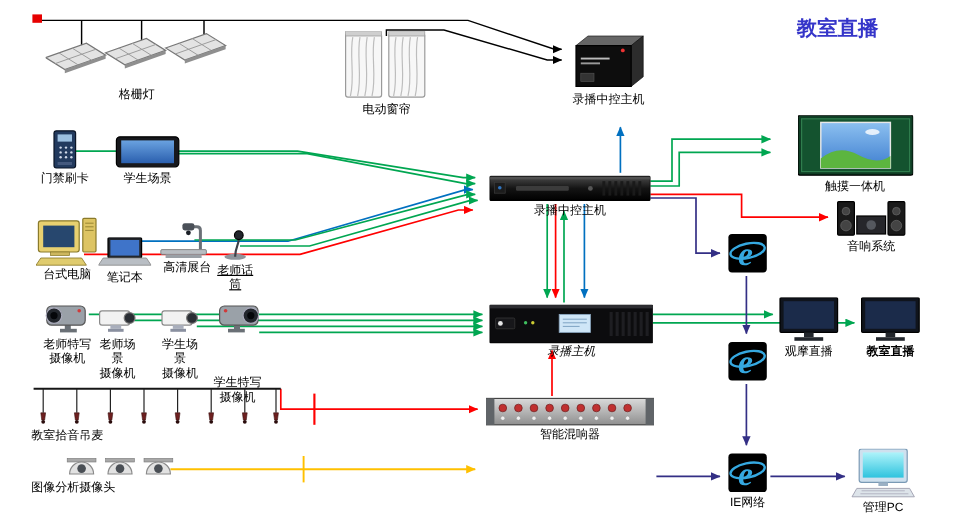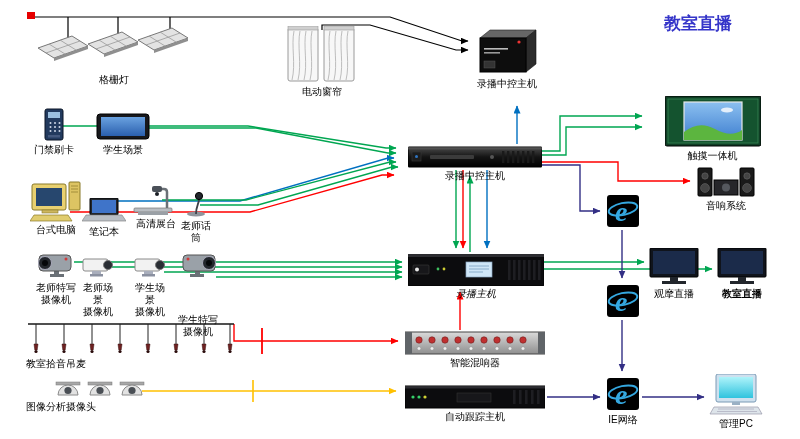--- a/index.html
+++ b/index.html
@@ -219,21 +219,21 @@
     <svg width="44" height="32">
       <path d="M35,24 V8 Q35,5 32,5 H24" stroke="#6a7076" stroke-width="2.5" fill="none"></path>
       <rect x="20" y="2" width="10" height="6" rx="2" fill="#4a5058"></rect>
       <circle cx="25" cy="10" r="2" fill="#1a1f26"></circle>
       <rect x="2" y="24" width="38" height="4" rx="1" fill="#b9bdc2" stroke="#777" stroke-width="0.7"></rect>
       <rect x="6" y="28" width="30" height="3" fill="#9aa0a6"></rect>
     </svg>
     <div class="lbl">高清展台</div>
   </div>
 
-  <div class="dev" style="left:178px;top:188px;width:36px;">
+  <div class="dev" style="left:178px;top:188px;width:36px;text-decoration:underline;">
     <svg width="36" height="30">
       <ellipse cx="18" cy="26" rx="9" ry="2.5" fill="#8f959c"></ellipse>
       <path d="M18,26 C18,18 21,16 21,11" stroke="#3c4148" stroke-width="1.8" fill="none"></path>
       <circle cx="21" cy="8" r="3.6" fill="#22262c" stroke="#000"></circle>
     </svg>
     <div class="lbl">老师话筒</div>
   </div>
 
   <div class="dev" style="left:408px;top:146px;width:134px;">
     <svg width="134" height="22">
@@ -461,38 +461,20 @@
         </g>
       <g transform="translate(64,0)">
           <rect x="4" y="2" width="24" height="3" fill="#a8a8a8" stroke="#777" stroke-width="0.5"></rect>
           <path d="M6,15 A10,10 0 0 1 26,15 Z" fill="#e2e2e2" stroke="#8a8a8a"></path>
           <circle cx="16" cy="10.5" r="3.6" fill="#4a4f55"></circle>
         </g>
     </svg>
     <div class="lbl lbl-left">图像分析摄像头</div>
   </div>
 
-  <div class="dev" style="left:405px;top:385px;width:140px;">
-    <svg width="140" height="24">
-      <rect y="1" width="140" height="22" fill="#0c0c0e" stroke="#000"></rect>
-      <rect y="1" width="140" height="2.5" fill="#3a3a3e" opacity="0.7"></rect>
-      <circle cx="8" cy="12" r="1.6" fill="#35d06a"></circle>
-        <circle cx="14" cy="12" r="1.6" fill="#35d06a"></circle>
-        <circle cx="20" cy="12" r="1.6" fill="#d0d035"></circle>
-      <rect x="52" y="8" width="34" height="9" fill="#17171a" stroke="#333" stroke-width="0.6"></rect>
-      <g fill="#1e1e22">
-          <rect x="108" y="5" width="2.6" height="14"></rect>
-          <rect x="114" y="5" width="2.6" height="14"></rect>
-          <rect x="120" y="5" width="2.6" height="14"></rect>
-          <rect x="126" y="5" width="2.6" height="14"></rect>
-          <rect x="132" y="5" width="2.6" height="14"></rect>
-        </g>
-    </svg>
-    <div class="lbl">自动跟踪主机</div>
-  </div>
 
   <div class="dev" style="left:606px;top:377px;width:34px;">
     <svg width="34" height="35">
       <rect x="1" y="1" width="32" height="32" rx="3" fill="#000"></rect>
       <text x="9" y="27" font-size="28" font-style="italic" font-weight="bold" fill="#35a8e0" font-family="Liberation Serif, serif">e</text>
       <ellipse cx="17" cy="15" rx="14.5" ry="6" fill="none" stroke="#35a8e0" stroke-width="2" transform="rotate(-12 17 15)"></ellipse>
     </svg>
     <div class="lbl">IE网络</div>
   </div>
 

